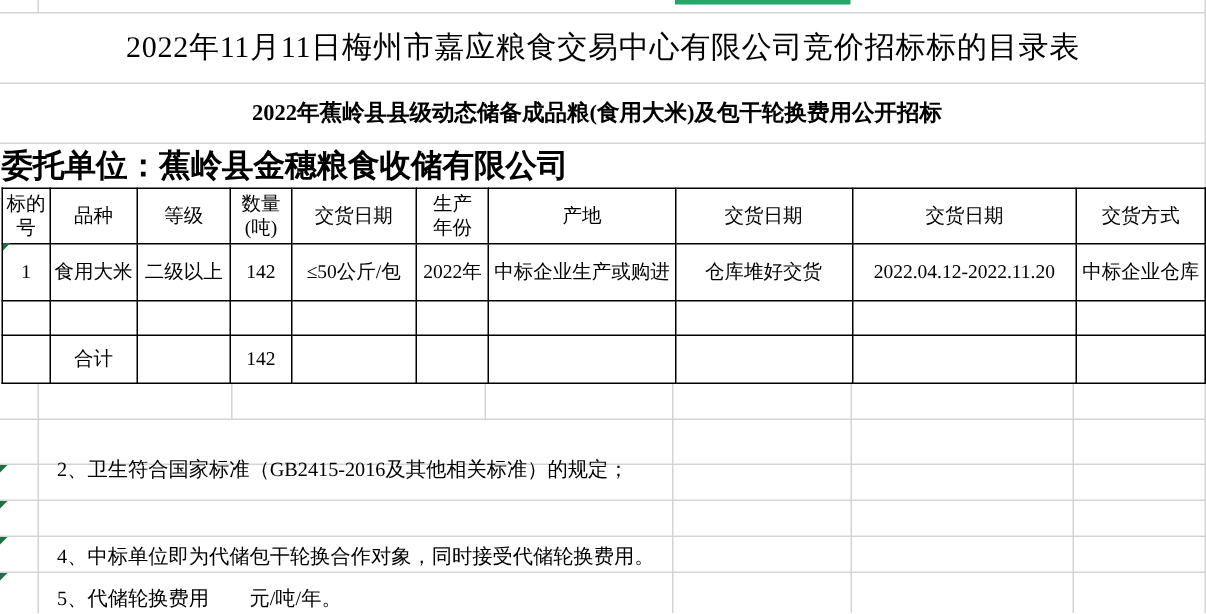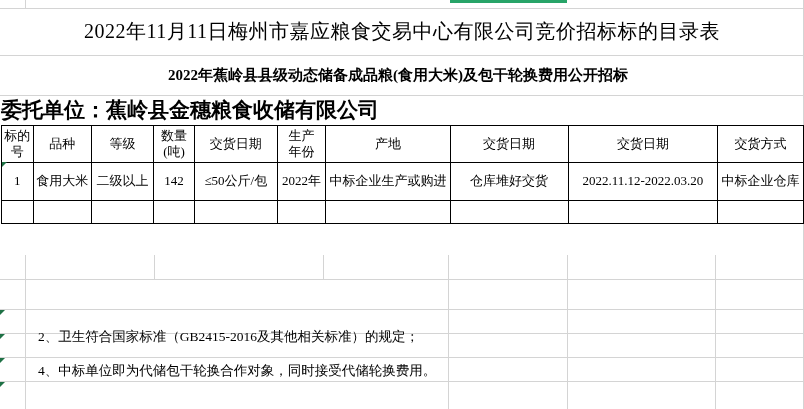--- a/index.html
+++ b/index.html
@@ -25,21 +25,21 @@
   table.catalog{position:absolute;left:1px;top:125px;border-collapse:collapse;table-layout:fixed;}
   table.catalog td,table.catalog th{border:1px solid #000;padding:0 1px;text-align:center;vertical-align:middle;
          font-size:13px;font-weight:normal;overflow:hidden;white-space:pre-line;line-height:1.25;}
   .c0{width:29px}.c1{width:56px}.c2{width:60px}.c3{width:38px}.c4{width:81px}
   .c5{width:46px}.c6{width:123px}.c7{width:117px}.c8{width:148px}.c9{width:84px}
   tr.r-head{height:37px}tr.r-data{height:38px}tr.r-empty{height:23px}tr.r-total{height:32px}
 
   
   .note{position:absolute;font-size:13.5px;white-space:nowrap;}
   .n1{left:3px;top:285px;}
-  .n2{left:38px;top:328px;}
+  .n2{left:38px;top:304px;}
   .n3{left:38px;top:337px;}
   .n4{left:38px;top:362px;}
   .n5{left:38px;top:390px;}
 
   
   .tri{position:absolute;width:0;height:0;border-top:5px solid #1e7145;border-right:5px solid transparent;}
 </style>
 </head>
 <body>
 
@@ -87,40 +87,53 @@
     </tr>
     <tr class="r-data">
       <td>1</td>
       <td>食用大米</td>
       <td>二级以上</td>
       <td>142</td>
       <td>≤50公斤/包</td>
       <td>2022年</td>
       <td>中标企业生产或购进</td>
       <td>仓库堆好交货</td>
-      <td>2022.11.12-2022.03.20</td>
+      <td>2022.04.12-2022.11.20</td>
       <td>中标企业仓库</td>
     </tr>
     <tr class="r-empty">
       <td></td>
       <td></td>
       <td></td>
       <td></td>
+      <td></td>
+      <td></td>
+      <td></td>
+      <td></td>
+      <td></td>
+      <td></td>
+    </tr>
+    <tr class="r-total">
+      <td></td>
+      <td>合计</td>
+      <td></td>
+      <td>142</td>
       <td></td>
       <td></td>
       <td></td>
       <td></td>
       <td></td>
       <td></td>
     </tr>
   </tbody>
     </table>
 
   <div class="tri" style="left:2px;top:162px"></div>
   <div class="tri" style="left:0;top:310px"></div>
   <div class="tri" style="left:0;top:334px"></div>
   <div class="tri" style="left:0;top:358px"></div>
   <div class="tri" style="left:0;top:382px"></div>
 
   <div class="note n2">2、卫生符合国家标准（GB2415-2016及其他相关标准）的规定；</div>
   <div class="note n4">4、中标单位即为代储包干轮换合作对象，同时接受代储轮换费用。</div>
+  <div class="note n5">5、代储轮换费用　　元/吨/年。</div>
 
 </div>
 
 </body></html>

